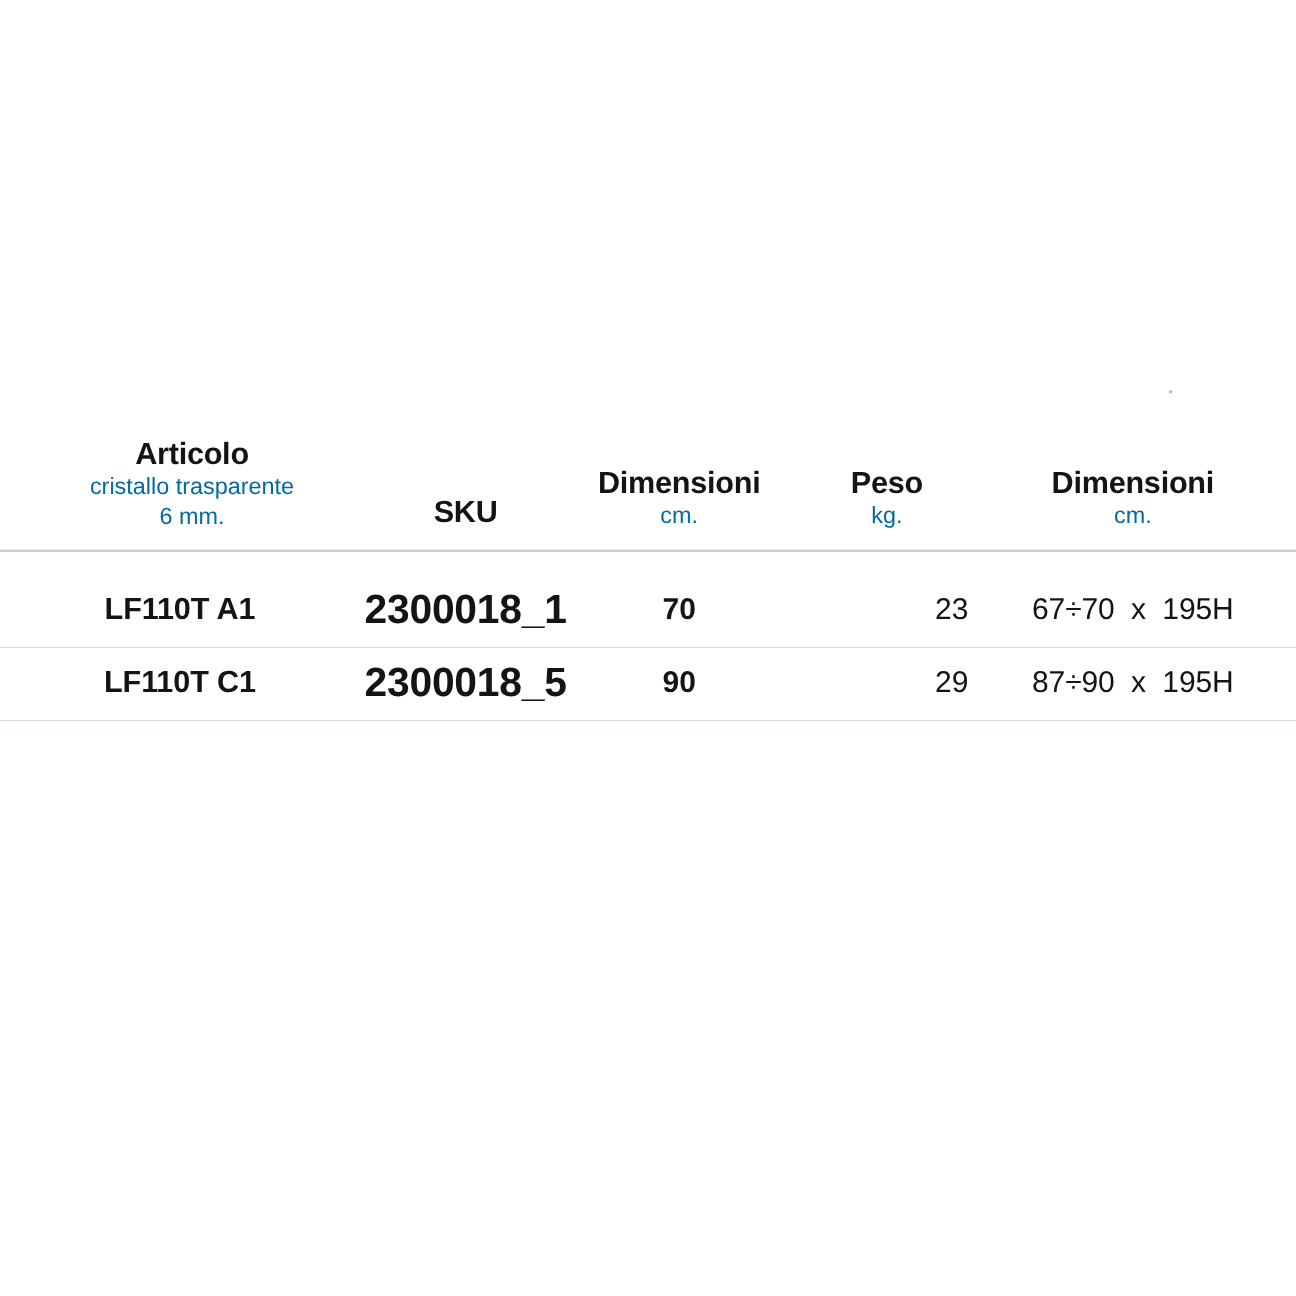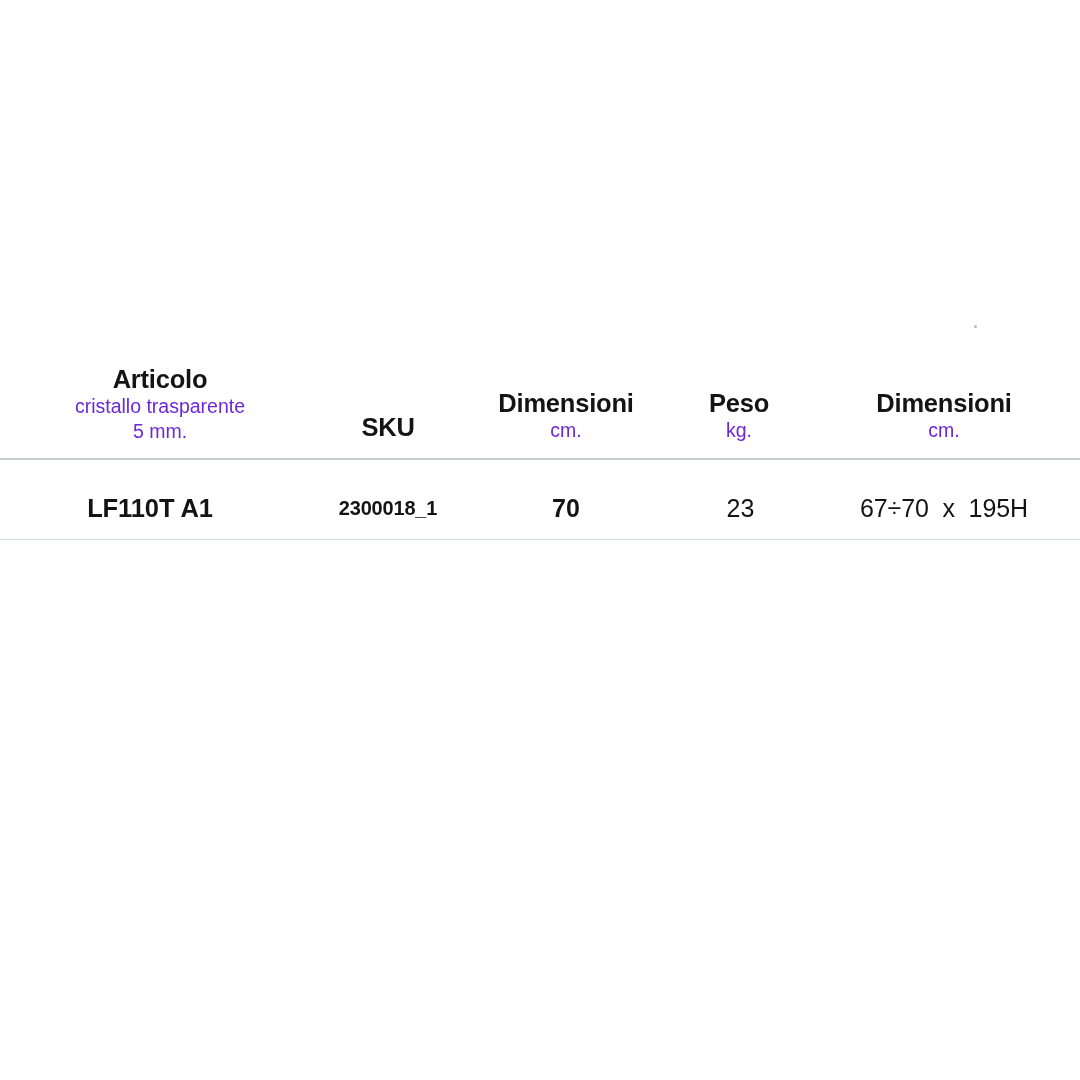--- a/index.html
+++ b/index.html
@@ -61,21 +61,21 @@
     display: block;
     font-weight: bold;
     font-size: 25.5px;
     letter-spacing: -0.2px;
     color: #141414;
     line-height: 1.18;
   }
   .hdr-sub {
     display: block;
     font-size: 19.5px;
-    color: #6d28d9;
+    color: #0369a1;
     line-height: 1.33;
     font-weight: normal;
   }
   .hdr-sub.tight { line-height: 1.28; }
 
   .head-art .th-inner { padding-left: 4px; margin-left: 16px; }
   .head-sku .th-inner { padding-bottom: 2px; }
   .head-dim .th-inner { }
   .head-peso .th-inner { text-align: center; padding-left: 14px; }
   .head-est  .th-inner { }
@@ -96,27 +96,27 @@
     text-align: center;
     vertical-align: middle;
   }
   tbody td.art {
     font-weight: bold;
     font-size: 25.5px;
     letter-spacing: -0.1px;
   }
   tbody td.sku {
     font-weight: bold;
-    font-size: 20px;
+    font-size: 34px;
     letter-spacing: -0.2px;
   }
   tbody td.dim { font-weight: bold; }
   tbody td.peso {
     font-weight: normal;
-    text-align: center;
+    text-align: right;
     padding-left: 18px;
   }
   tbody td.est {
     font-weight: normal;
     white-space: pre;
     letter-spacing: -0.1px;
     margin-top: 48px;
   }
 
   
@@ -136,21 +136,21 @@
       <col class="c-dim">
       <col class="c-peso">
       <col class="c-est">
     </colgroup>
     <thead>
       <tr>
         <th class="head-art">
           <div class="th-inner">
             <span class="hdr-main">Articolo</span>
             <span class="hdr-sub tight">cristallo trasparente</span>
-            <span class="hdr-sub tight">5 mm.</span>
+            <span class="hdr-sub tight">6 mm.</span>
           </div>
         </th>
         <th class="head-sku">
           <div class="th-inner">
             <span class="hdr-main">SKU</span>
           </div>
         </th>
         <th class="head-dim">
           <div class="th-inner">
             <span class="hdr-main">Dimensioni</span>
@@ -172,16 +172,23 @@
       </tr>
     </thead>
     <tbody>
       <tr>
         <td class="art">LF110T A1</td>
         <td class="sku">2300018_1</td>
         <td class="dim">70</td>
         <td class="peso">23</td>
         <td class="est">67÷70  x  195H</td>
       </tr>
+      <tr>
+        <td class="art">LF110T C1</td>
+        <td class="sku">2300018_5</td>
+        <td class="dim">90</td>
+        <td class="peso">29</td>
+        <td class="est">87÷90  x  195H</td>
+      </tr>
     </tbody>
   </table>
 
 </div>
 
 </body></html>

